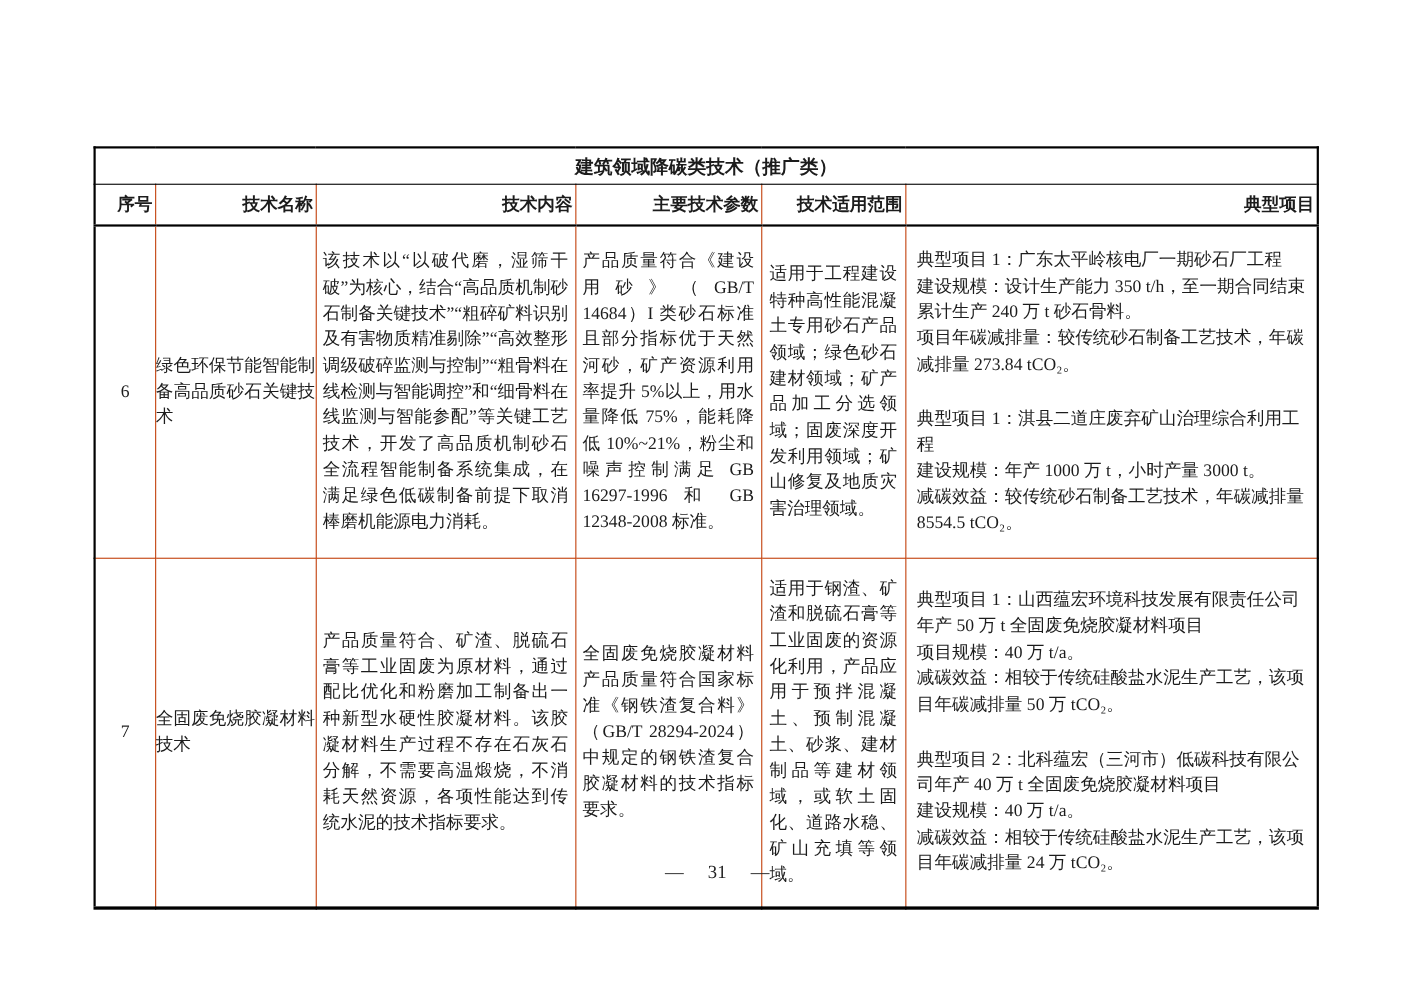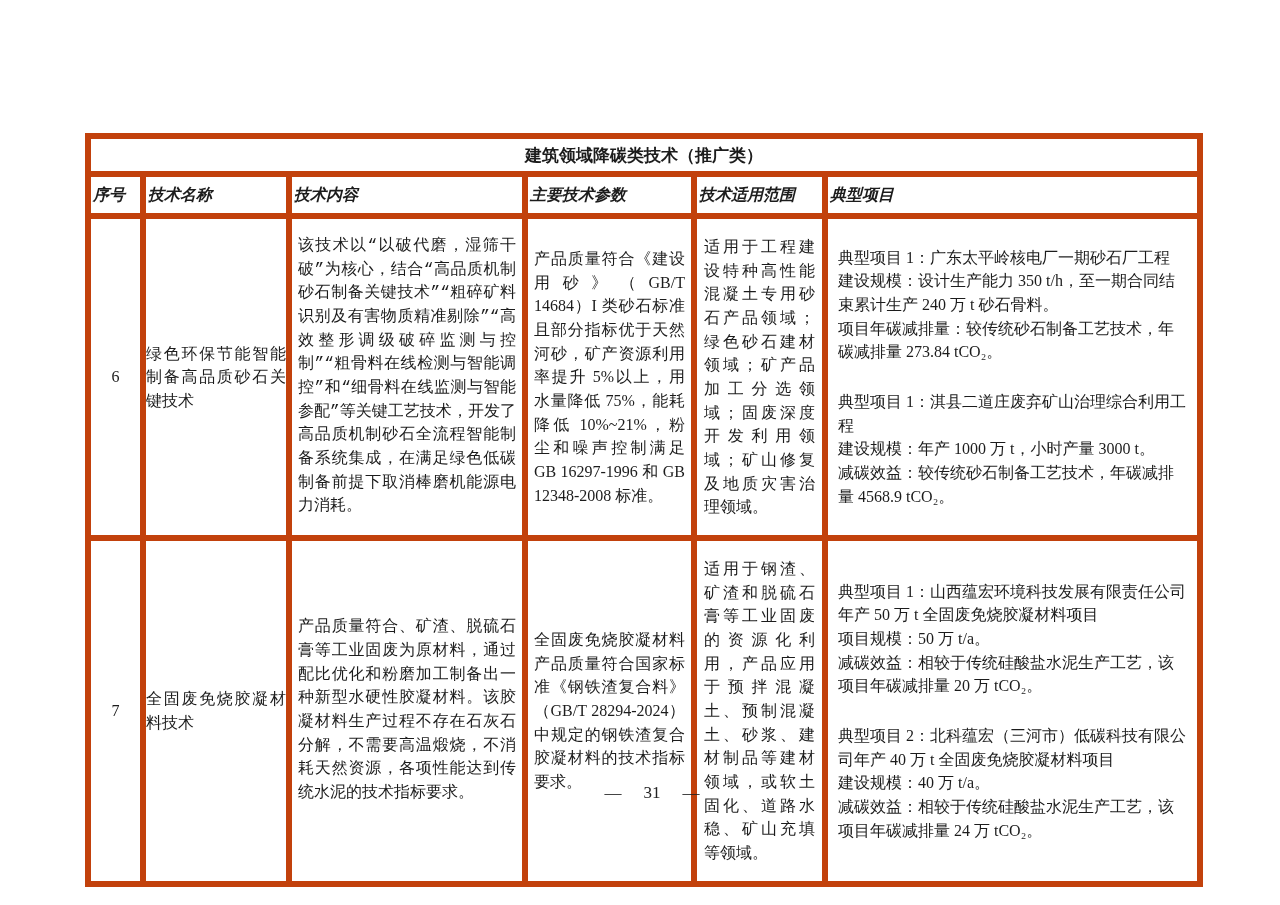--- a/index.html
+++ b/index.html
@@ -20,60 +20,58 @@
     top: 133px;
     width: 1112px;
     border-collapse: collapse;
     table-layout: fixed;
     border: 2px solid #000;
     border-bottom: 3px solid #000;
     background: #ffffff;
   }
   table.doc-table th,
   table.doc-table td {
-    border: 6px solid #c2410c;
+    border: 1px solid #c2410c;
     vertical-align: middle;
     overflow: hidden;
   }
   tr.title-row th {
     height: 32px;
     font-family: "Liberation Sans", "DejaVu Sans", sans-serif;
     font-weight: bold;
     font-size: 17px;
     text-align: center;
     border-bottom: 1px solid #000;
     padding: 0;
   }
   tr.header-row th {
     height: 36px;
     font-family: "Liberation Sans", "DejaVu Sans", sans-serif;
     font-weight: bold;
     font-size: 16px;
-    text-align: left;
+    text-align: right;
     border-bottom: 2px solid #000;
     padding: 0 2px;
-    font-style: italic;
   }
   tr.body-row td {
     font-size: 16px;
     line-height: 1.48;
   }
   tr.row-6 { height: 276px; }
   tr.row-7 { height: 294px; }
   td.cell-no {
     text-align: center;
   }
   td.cell-name {
     padding: 0 0;
     text-align: justify;
   }
   td.cell-content {
     padding: 4px 6px;
     text-align: justify;
-    font-family: Liberation Mono, monospace;
   }
   td.cell-params {
     padding: 0 6px;
     text-align: justify;
   }
   td.cell-scope {
     padding: 16px 7px;
     text-align: justify;
   }
   td.cell-projects {
@@ -130,33 +128,33 @@
       <td class="cell-content">该技术以“以破代磨，湿筛干破”为核心，结合“高品质机制砂石制备关键技术”“粗碎矿料识别及有害物质精准剔除”“高效整形调级破碎监测与控制”“粗骨料在线检测与智能调控”和“细骨料在线监测与智能参配”等关键工艺技术，开发了高品质机制砂石全流程智能制备系统集成，在满足绿色低碳制备前提下取消棒磨机能源电力消耗。</td>
       <td class="cell-params">产品质量符合《建设用砂》（GB/T 14684）I 类砂石标准且部分指标优于天然河砂，矿产资源利用率提升 5%以上，用水量降低 75%，能耗降低 10%~21%，粉尘和噪声控制满足 GB 16297-1996 和 GB 12348-2008 标准。</td>
       <td class="cell-scope">适用于工程建设特种高性能混凝土专用砂石产品领域；绿色砂石建材领域；矿产品加工分选领域；固废深度开发利用领域；矿山修复及地质灾害治理领域。</td>
       <td class="cell-projects">
         <div class="proj-line">典型项目 1：广东太平岭核电厂一期砂石厂工程</div>
         <div class="proj-line">建设规模：设计生产能力 350 t/h，至一期合同结束累计生产 240 万 t 砂石骨料。</div>
         <div class="proj-line">项目年碳减排量：较传统砂石制备工艺技术，年碳减排量 273.84 tCO₂。</div>
         <div class="proj-gap"></div>
         <div class="proj-line">典型项目 1：淇县二道庄废弃矿山治理综合利用工程</div>
         <div class="proj-line">建设规模：年产 1000 万 t，小时产量 3000 t。</div>
-        <div class="proj-line">减碳效益：较传统砂石制备工艺技术，年碳减排量 4568.9 tCO₂。</div>
+        <div class="proj-line">减碳效益：较传统砂石制备工艺技术，年碳减排量 8554.5 tCO₂。</div>
       </td>
     </tr>
     <tr class="body-row row-7">
       <td class="cell-no">7</td>
       <td class="cell-name">全固废免烧胶凝材料技术</td>
       <td class="cell-content">产品质量符合、矿渣、脱硫石膏等工业固废为原材料，通过配比优化和粉磨加工制备出一种新型水硬性胶凝材料。该胶凝材料生产过程不存在石灰石分解，不需要高温煅烧，不消耗天然资源，各项性能达到传统水泥的技术指标要求。</td>
       <td class="cell-params">全固废免烧胶凝材料产品质量符合国家标准《钢铁渣复合料》（GB/T 28294-2024）中规定的钢铁渣复合胶凝材料的技术指标要求。</td>
       <td class="cell-scope">适用于钢渣、矿渣和脱硫石膏等工业固废的资源化利用，产品应用于预拌混凝土、预制混凝土、砂浆、建材制品等建材领域，或软土固化、道路水稳、矿山充填等领域。</td>
       <td class="cell-projects">
         <div class="proj-line">典型项目 1：山西蕴宏环境科技发展有限责任公司年产 50 万 t 全固废免烧胶凝材料项目</div>
-        <div class="proj-line">项目规模：50 万 t/a。</div>
-        <div class="proj-line">减碳效益：相较于传统硅酸盐水泥生产工艺，该项目年碳减排量 20 万 tCO₂。</div>
+        <div class="proj-line">项目规模：40 万 t/a。</div>
+        <div class="proj-line">减碳效益：相较于传统硅酸盐水泥生产工艺，该项目年碳减排量 50 万 tCO₂。</div>
         <div class="proj-gap"></div>
         <div class="proj-line">典型项目 2：北科蕴宏（三河市）低碳科技有限公司年产 40 万 t 全固废免烧胶凝材料项目</div>
         <div class="proj-line">建设规模：40 万 t/a。</div>
         <div class="proj-line">减碳效益：相较于传统硅酸盐水泥生产工艺，该项目年碳减排量 24 万 tCO₂。</div>
       </td>
     </tr>
   </tbody>
 </table>
 
 <div class="page-footer">

